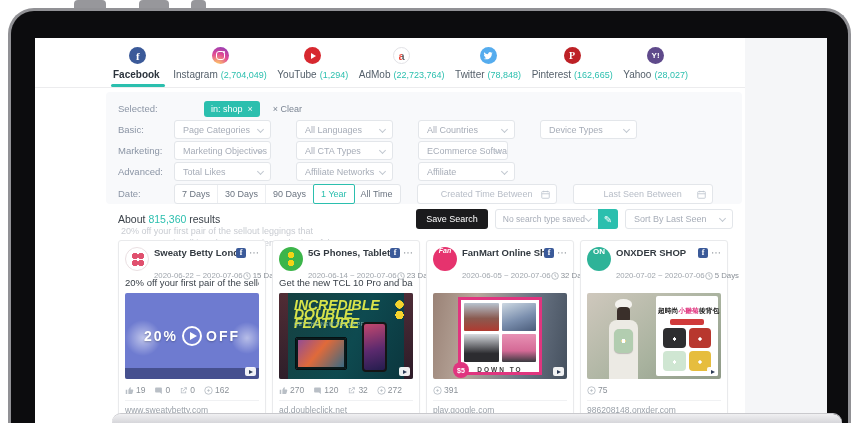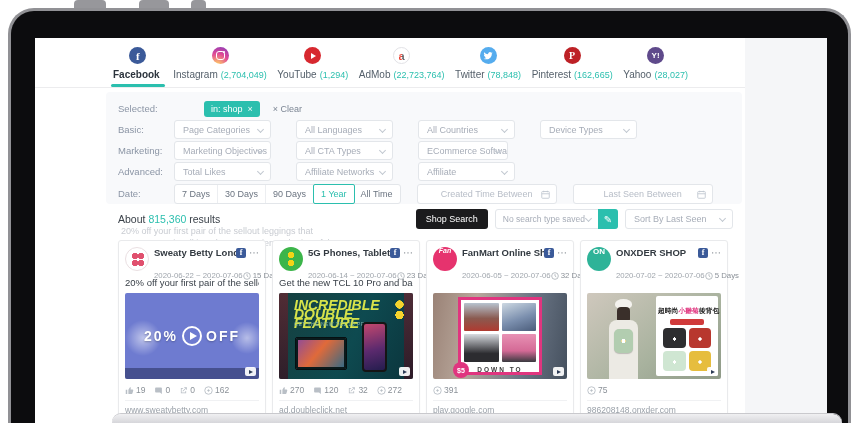--- a/index.html
+++ b/index.html
@@ -310,21 +310,21 @@
       </div>
     </section>
 
     <div class="results-bar">
       <div class="about">
         <span>About</span>
         <span class="teal">815,360</span>
         <span>results</span>
       </div>
       <div class="rb-right">
-        <button class="save-btn">Shop Search</button>
+        <button class="save-btn">Save Search</button>
         <div class="saved-box">
           <span class="saved-text">No search type saved</span>
           <span class="chev"></span>
           <span class="pencil-btn">
               <span>✎</span>
             </span>
         </div>
         <div class="select sort-box">
             <span>Sort By Last Seen</span>
             <span class="chev"></span>

